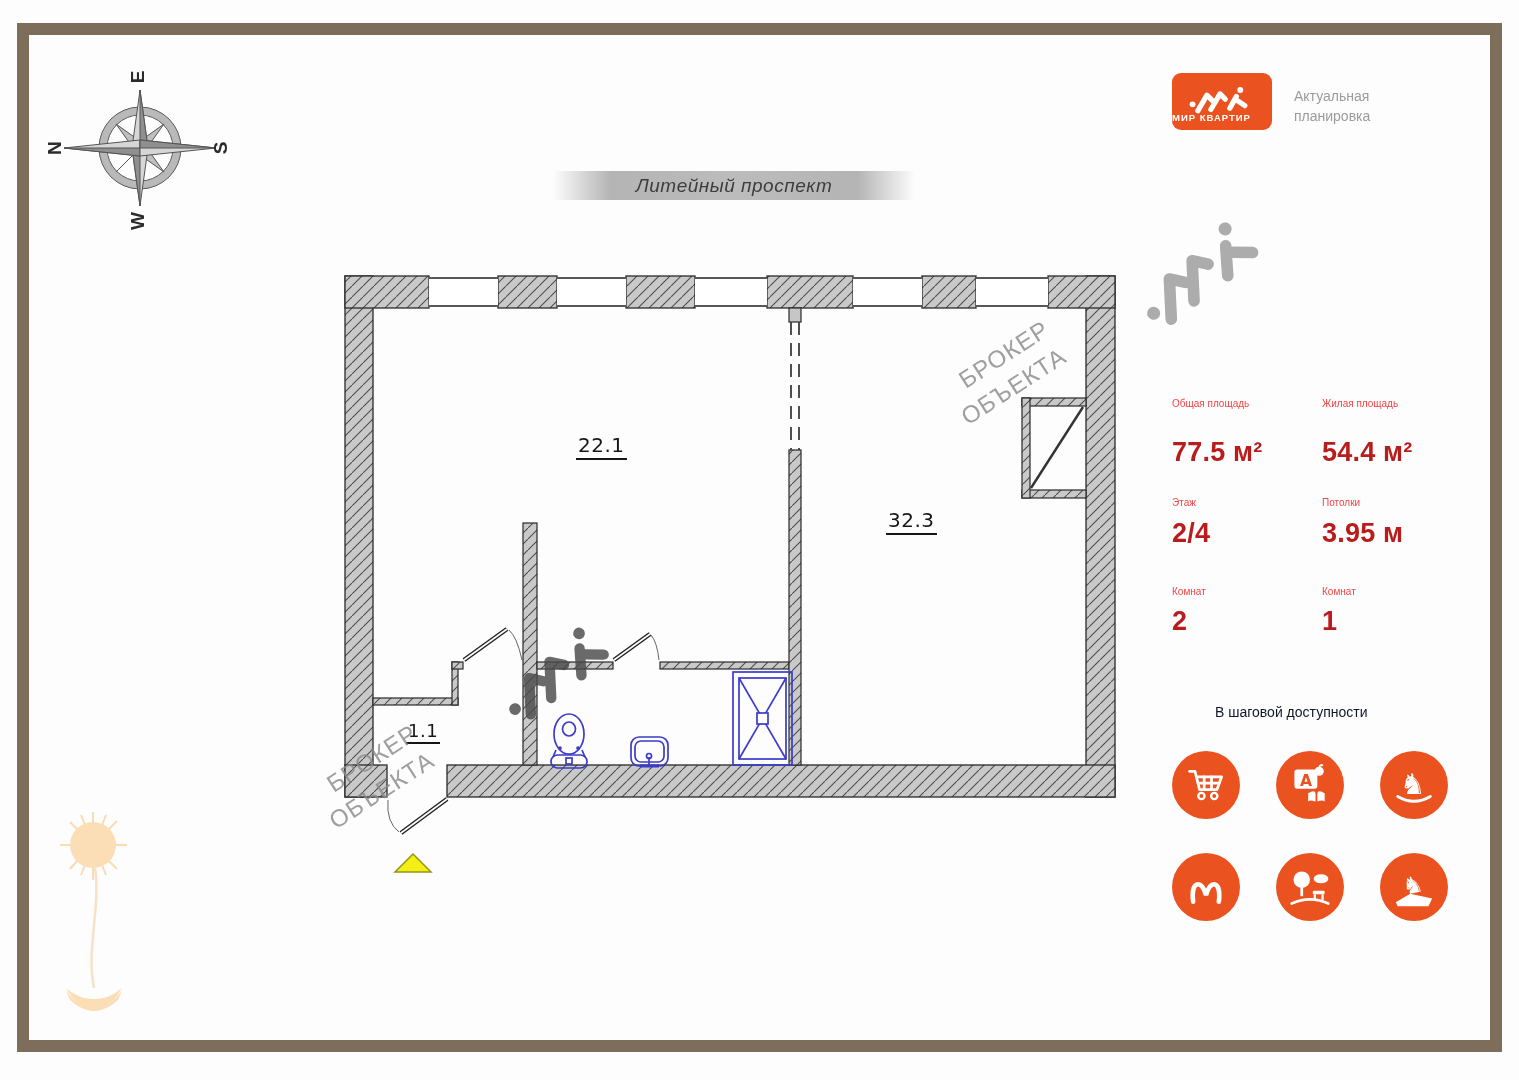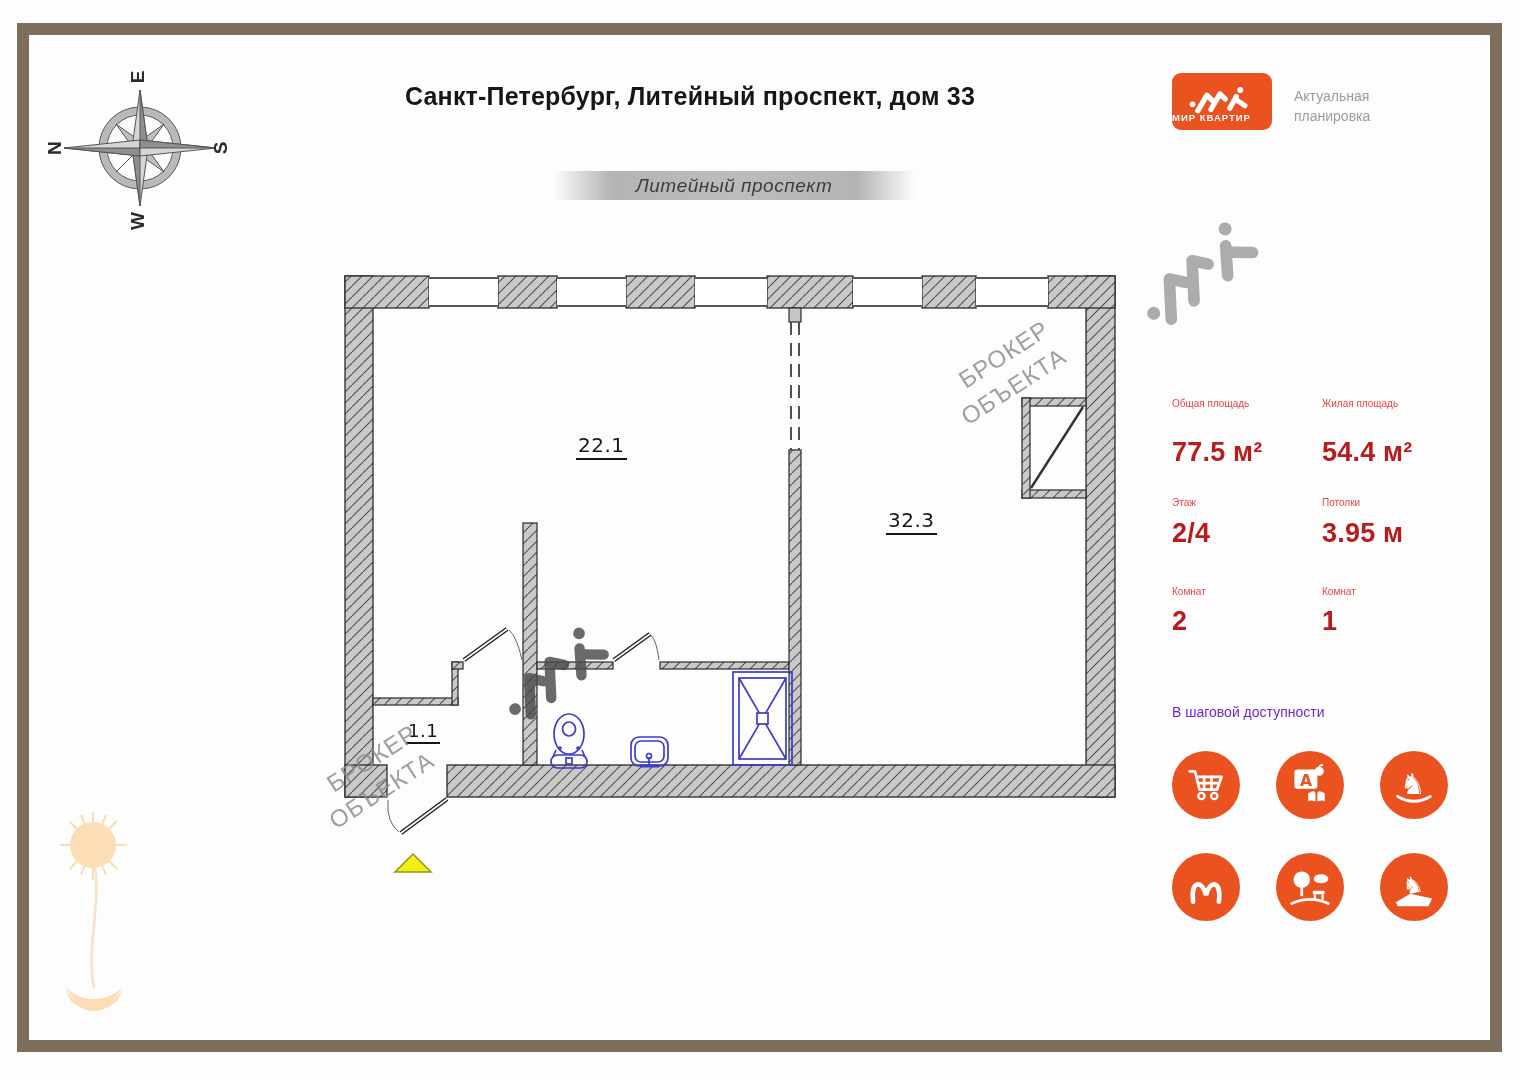--- a/index.html
+++ b/index.html
@@ -23,21 +23,21 @@
   .compass-label{width:26px;height:26px;text-align:center;font-size:19px;font-weight:700;color:#2b2b2b;transform:rotate(-90deg);}
   
   .room-label{font-family:"DejaVu Sans",sans-serif;font-size:20px;font-weight:500;color:#161616;
       border-bottom:2px solid #161616;padding:0 2px 1px 2px;letter-spacing:.5px;}
   
   .wm-text{color:#8b8b8b;opacity:.82;font-size:24px;letter-spacing:1px;line-height:1.35;transform:rotate(-33deg);white-space:nowrap;}
   
   .stat-label{width:110px;font-size:10px;line-height:1.45;color:#ef4444;}
   .stat-value{font-size:27px;font-weight:700;color:#b91c1c;letter-spacing:.2px;white-space:nowrap;}
   
-  #amenities-title{left:1172px;top:704px;font-size:14px;color:#6d28d9;}
+  #amenities-title{left:1215px;top:704px;font-size:14px;color:#0f172a;}
   .amenity{width:68px;height:68px;border-radius:50%;background:#ea5320;display:flex;align-items:center;justify-content:center;}
   .amenity svg{display:block;}
   .amenity text{font-family:"DejaVu Sans",sans-serif;}
 </style>
 </head>
 <body>
 
 <div id="app">
 
   <svg class="abs" width="1519" height="1080" viewBox="0 0 1519 1080" style="left:0;top:0;">
@@ -201,21 +201,20 @@
       </g>
       <circle cx="93" cy="845" r="23" fill="#fbddb6"></circle>
       <path d="M95 868 C101 905 86 950 94 988" stroke="#f6e2c6" stroke-width="2.5" fill="none"></path>
       <path d="M66 988 Q94 1034 122 988 Q108 1000 94 999 Q80 1000 66 988 Z" fill="#fbddb6"></path>
       <path d="M66 990 Q94 1030 122 990 L118 1000 Q94 1022 70 1000 Z" fill="#fbddb6"></path>
     </g>
   </svg>
 
   <div id="frame" class="abs"></div>
 
-  <div id="page-title" class="abs">Санкт-Петербург, Литейный проспект, дом 33</div>
 
   <div id="logo-badge" class="abs">
     <svg width="66" height="36" viewBox="0 0 96 52" style="color:#ffffff;">
       <use href="#mk-zigzag" transform="scale(0.95)"></use>
     </svg>
     <div id="logo-name">МИР КВАРТИР</div>
   </div>
   <div id="logo-tagline" class="abs">
     <div>Актуальная</div>
     <div>планировка</div>

